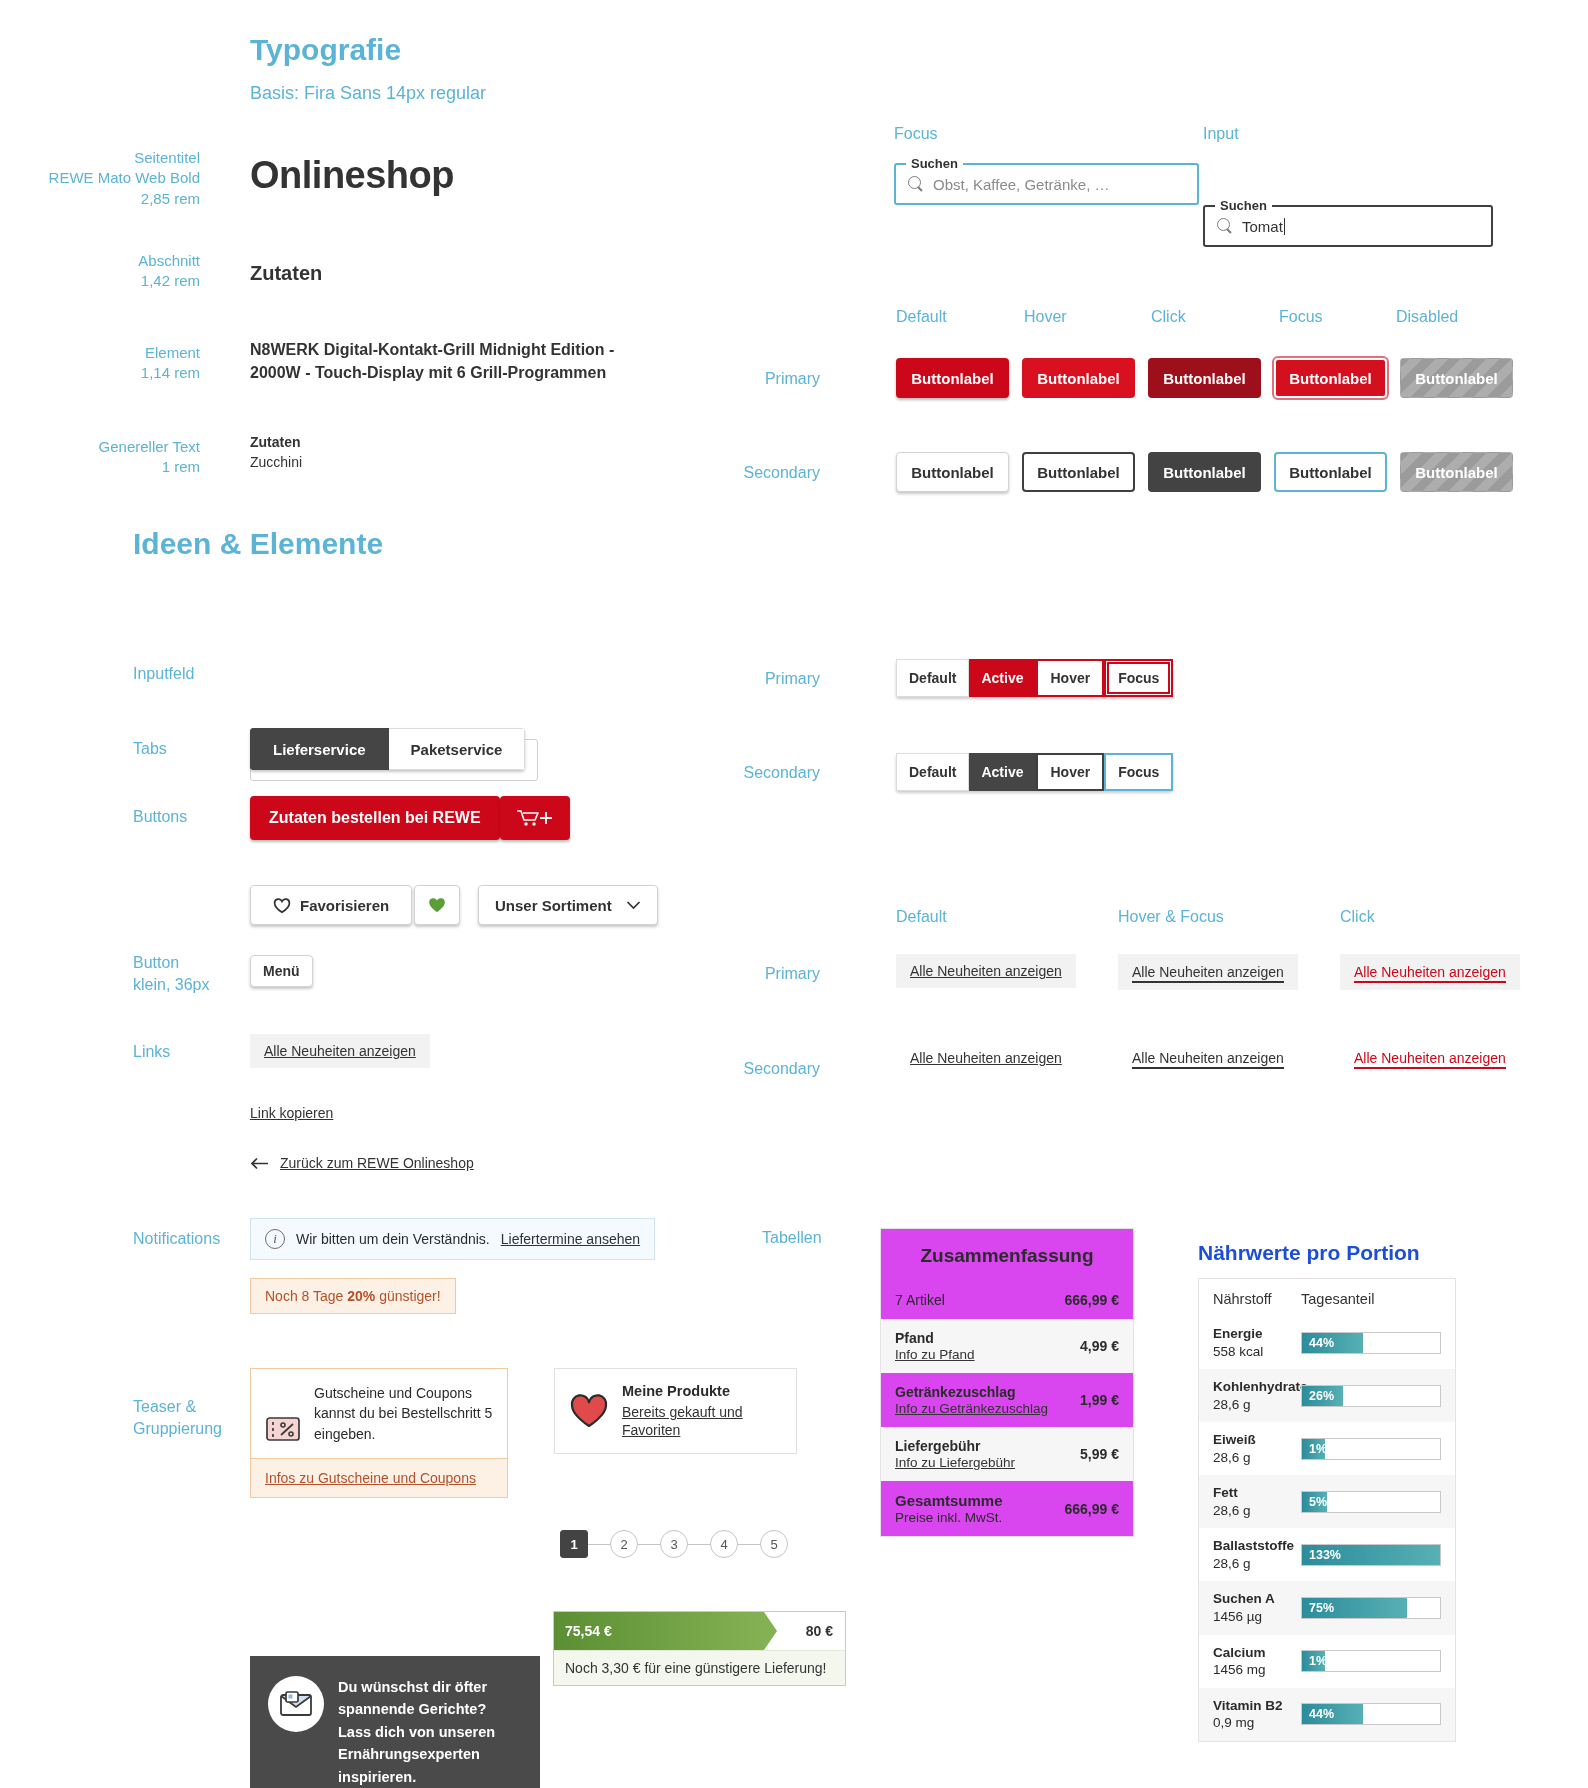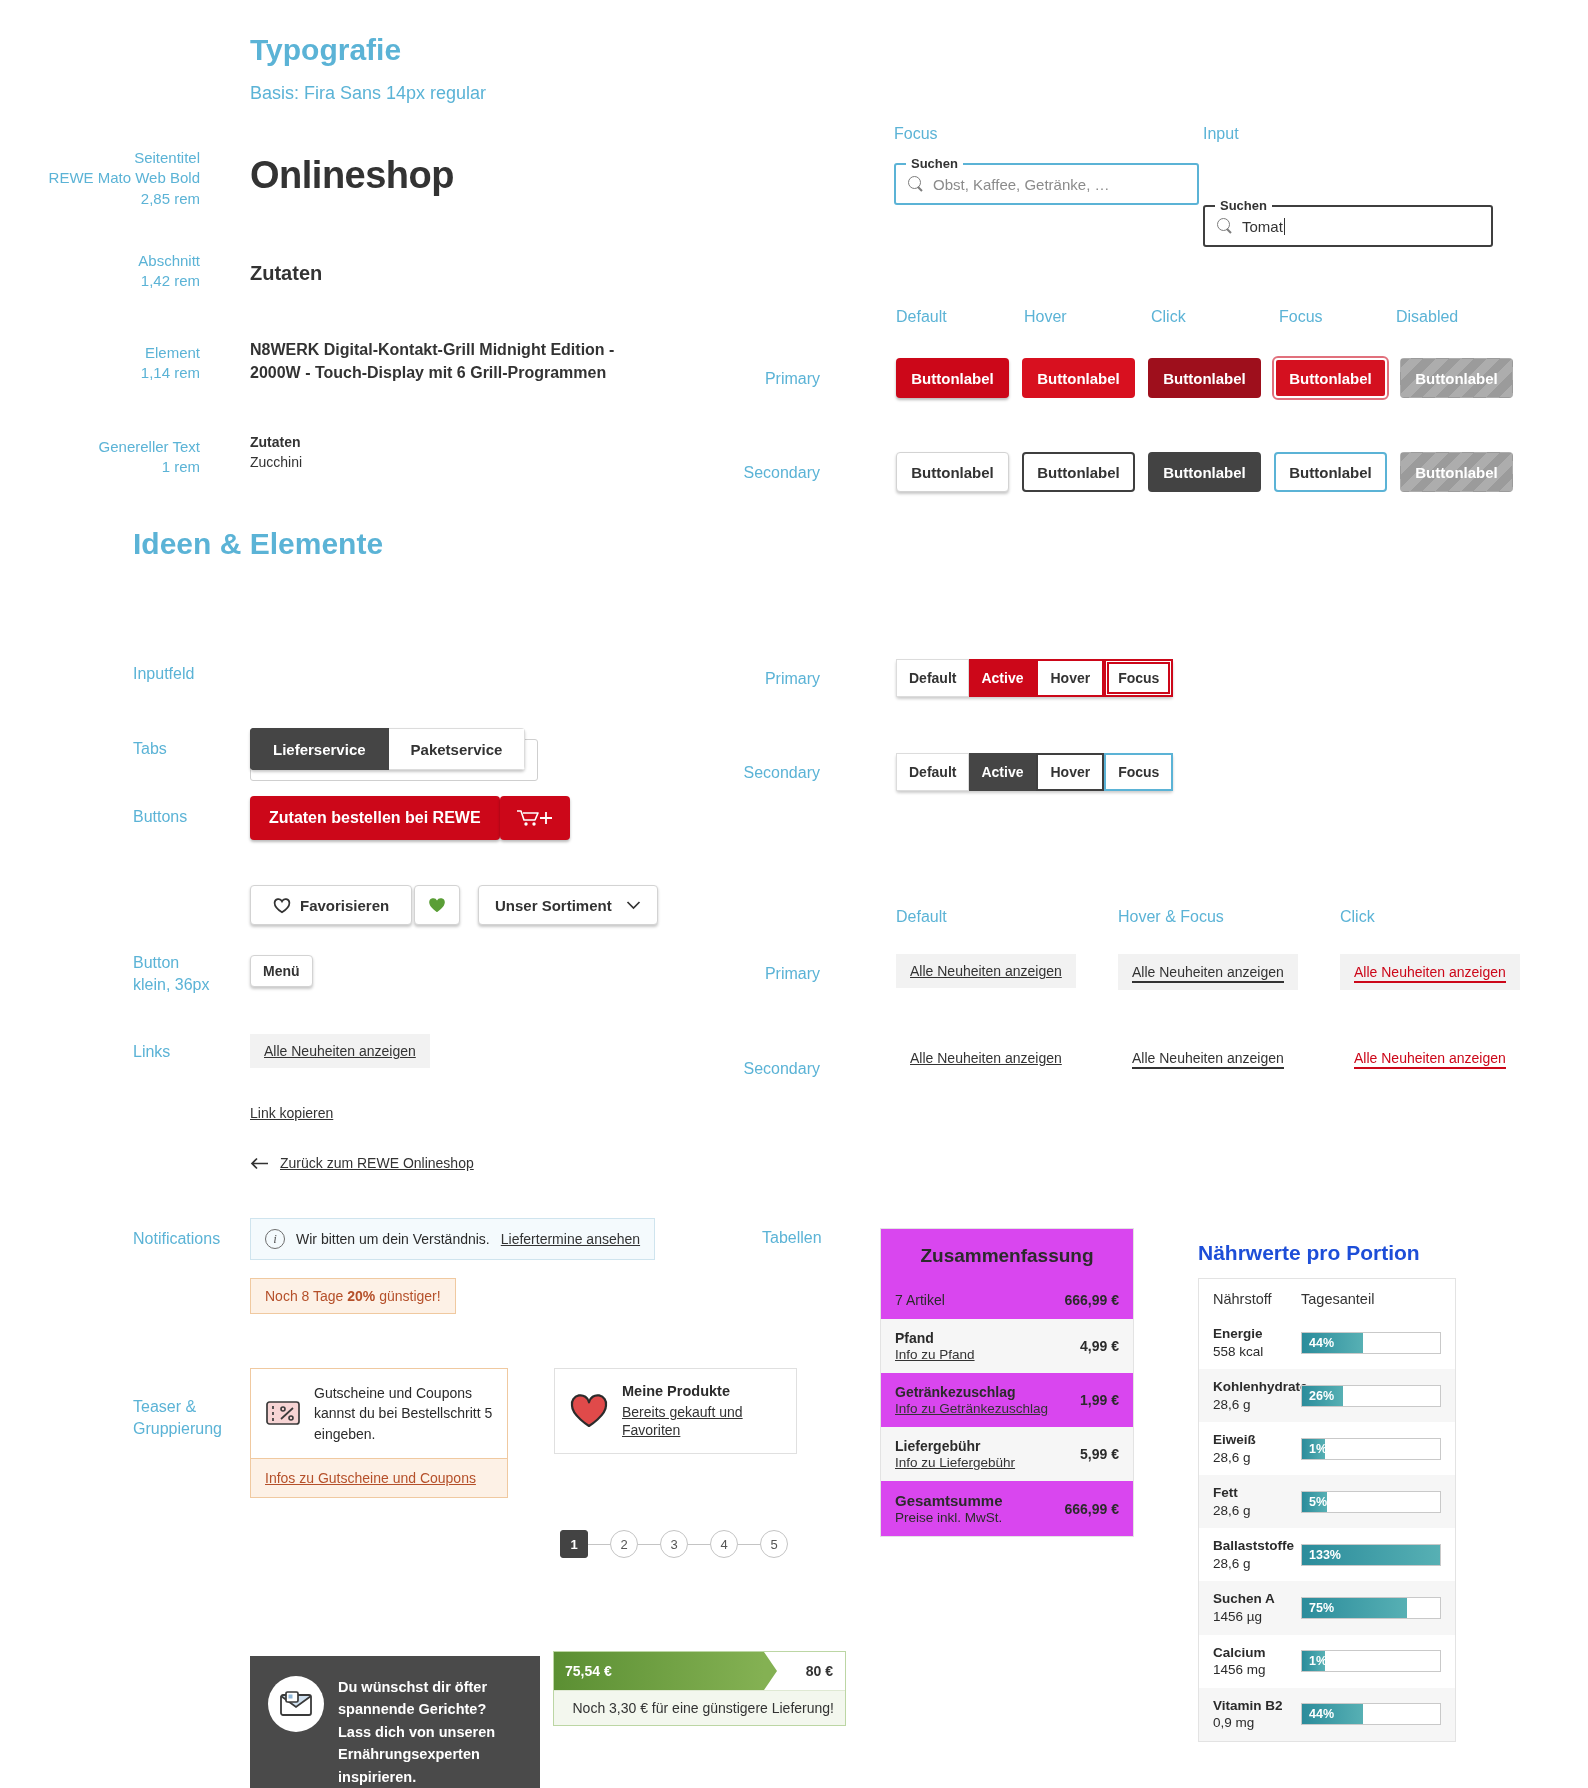--- a/index.html
+++ b/index.html
@@ -94,21 +94,21 @@
   .lnk-hoverline { text-decoration:none; border-bottom:2px solid #333; padding-bottom:1px; }
 
   
   .notif-info { border:1px solid #cfe4ee; background:#f4fafd; padding:10px 14px; display:inline-flex; align-items:center; gap:11px; font-size:14px;}
   .notif-warn { border:1px solid #f0c9a0; background:#fdf1e6; padding:9px 14px; display:inline-block; font-size:14px; color:#b5502a;}
   .info-circle { width:20px; height:20px; border:1.6px solid #6d6d6d; border-radius:50%; display:flex;align-items:center;justify-content:center;
      font-size:13px; font-style:italic; font-family:"Liberation Serif", serif; color:#5a5a5a; flex:0 0 20px;}
 
   
   .teaser-coupon { width:258px; border:1px solid #f0c9a0; }
-  .teaser-coupon .top { background:#fff; padding:14px 14px; display:flex; gap:13px; align-items:center; font-size:14px; line-height:1.45;}
+  .teaser-coupon .top { background:#fff; padding:14px 14px; display:flex; gap:13px; align-items:flex-end; font-size:14px; line-height:1.45;}
   .teaser-coupon .bot { background:#fdf1e6; padding:10px 14px; border-top:1px solid #f0c9a0; }
   .teaser-prod { width:243px; border:1px solid #e0e0e0; background:#fff; padding:14px; display:flex; gap:13px; align-items:center;}
 
   .teaser-news { width:290px; background:#4a4a4a; color:#fff; position:relative; overflow:hidden; }
   .teaser-news .body { padding:20px 18px 16px 18px; display:flex; gap:14px; position:relative; z-index:2;}
   .teaser-news .txt { font-size:14.5px; font-weight:bold; line-height:1.55; }
   .news-ico { width:56px; height:56px; border-radius:50%; background:#fff; flex:0 0 56px; display:flex; align-items:center; justify-content:center;}
 
   
   .stepper { display:flex; align-items:center; }
@@ -345,21 +345,21 @@
   <div class="bar"></div>
   <div class="node">2</div>
   <div class="bar"></div>
   <div class="node">3</div>
   <div class="bar"></div>
   <div class="node">4</div>
   <div class="bar"></div>
   <div class="node">5</div>
 </div>
 
-<div class="abs greenbox" style="left:553px; top:1651px;text-align:right;">
+<div class="abs greenbox" style="left:553px; top:1611px;">
   <div class="track">
     <div class="fill"></div>
     <div class="cur">75,54 €</div>
     <div class="max">80 €</div>
   </div>
   <div class="note">Noch 3,30 € für eine günstigere Lieferung!</div>
 </div>
 
 <div class="abs row-label" style="left:680px; top:670px; width:140px;">Primary</div>
 <div class="abs seg" style="left:896px; top:659px;">

